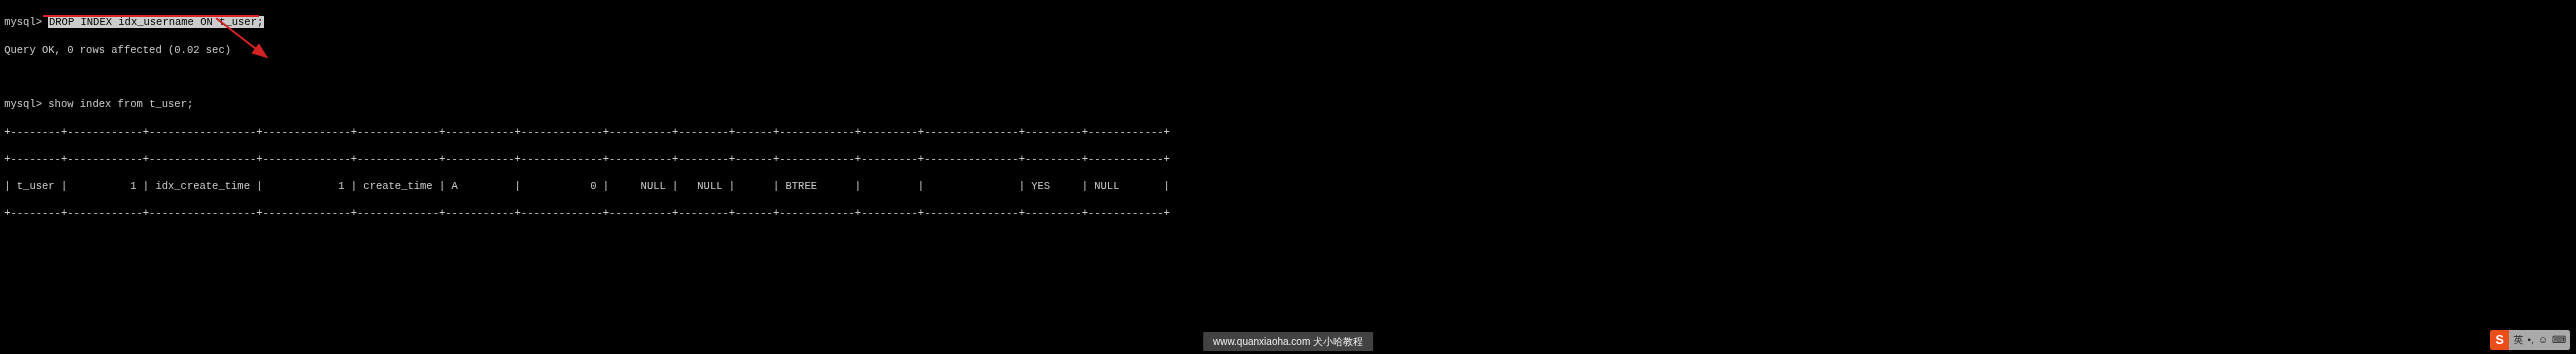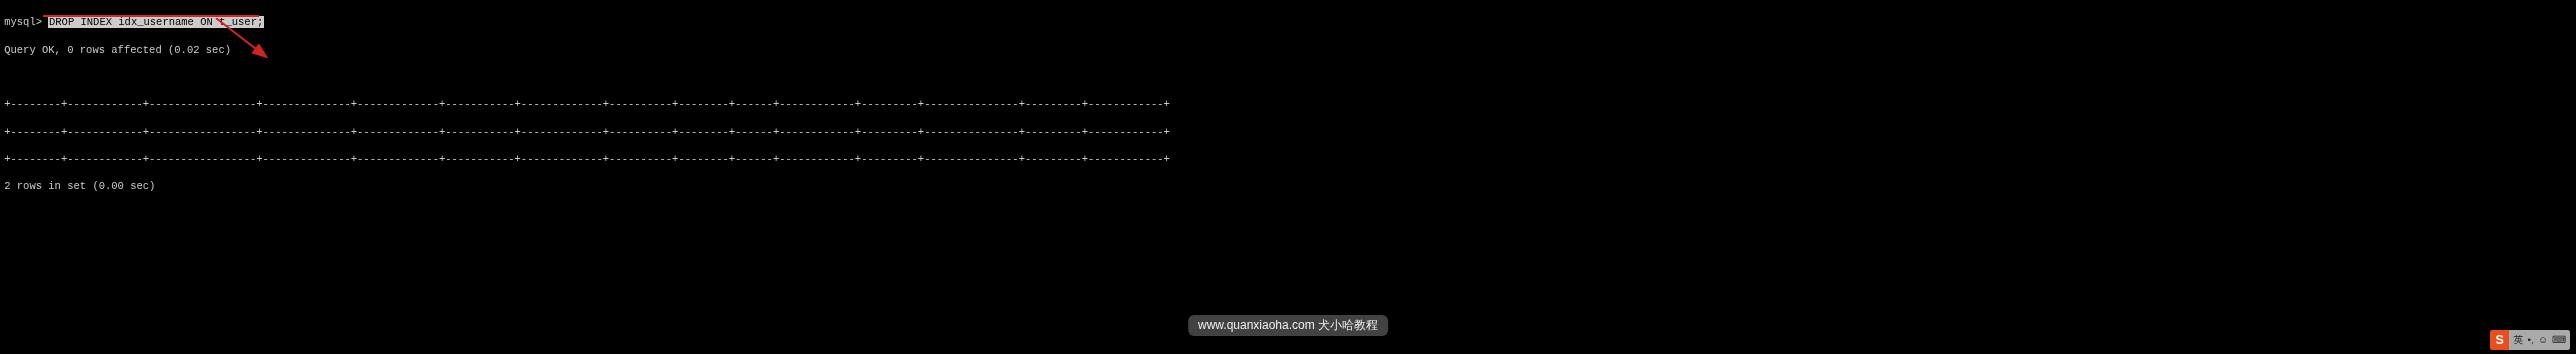--- a/index.html
+++ b/index.html
@@ -34,27 +34,27 @@
     position: absolute;
   }
   .arrow-svg {
     position: absolute;
     pointer-events: none;
   }
   .watermark-bar {
     position: absolute;
     left: 50%;
     transform: translateX(-50%);
-    bottom: 18px;
+    bottom: 3px;
     background: rgba(120,120,120,0.55);
     color: #eee;
     font-family: Arial, sans-serif;
-    font-size: 12px;
+    font-size: 10px;
     padding: 2.8px 9.8px;
-    border-radius: 6px;
+    border-radius: 1px;
   }
   .ime-bar {
     position: absolute;
     right: 5.6px;
     bottom: 4.2px;
     display: flex;
     align-items: stretch;
     height: 19.5px;
     font-family: Arial, sans-serif;
   }
@@ -87,24 +87,25 @@
   }
   .line { display: block; }
 </style>
 </head>
 <body>
 
 <div class="terminal">
 <span class="line"><span class="prompt">mysql&gt;</span> <span class="highlight-bg">DROP INDEX idx_username ON t_user;</span></span>
 <span class="line">Query OK, 0 rows affected (0.02 sec)</span>
 <span class="line"> </span>
+<span class="line"><span class="prompt">mysql&gt;</span> <span>show index from t_user;</span></span>
 <span class="line">+--------+------------+-----------------+--------------+-------------+-----------+-------------+----------+--------+------+------------+---------+---------------+---------+------------+</span>
 <span class="line">+--------+------------+-----------------+--------------+-------------+-----------+-------------+----------+--------+------+------------+---------+---------------+---------+------------+</span>
+<span class="line">| t_user |          1 | idx_create_time |            1 | create_time | A         |           0 |     NULL |   NULL |      | BTREE      |         |               | YES     | NULL       |</span>
 <span class="line">+--------+------------+-----------------+--------------+-------------+-----------+-------------+----------+--------+------+------------+---------+---------------+---------+------------+</span>
-<span class="line">2 rows in set (0.00 sec)</span>
 </div>
 
 <div class="underline-red" id="underline-el" style="left: 43px; top: 15.3px; width: 216px;"></div>
 
 <svg class="arrow-svg" id="arrow-el" width="279" height="84" style="left:0;top:0" viewBox="0 0 400 120">
   <defs>
     <marker id="arrowhead" markerWidth="8" markerHeight="8" refX="6" refY="3" orient="auto">
       <polygon points="0 0, 8 3, 0 6" fill="#d22222"></polygon>
     </marker>
   </defs>

